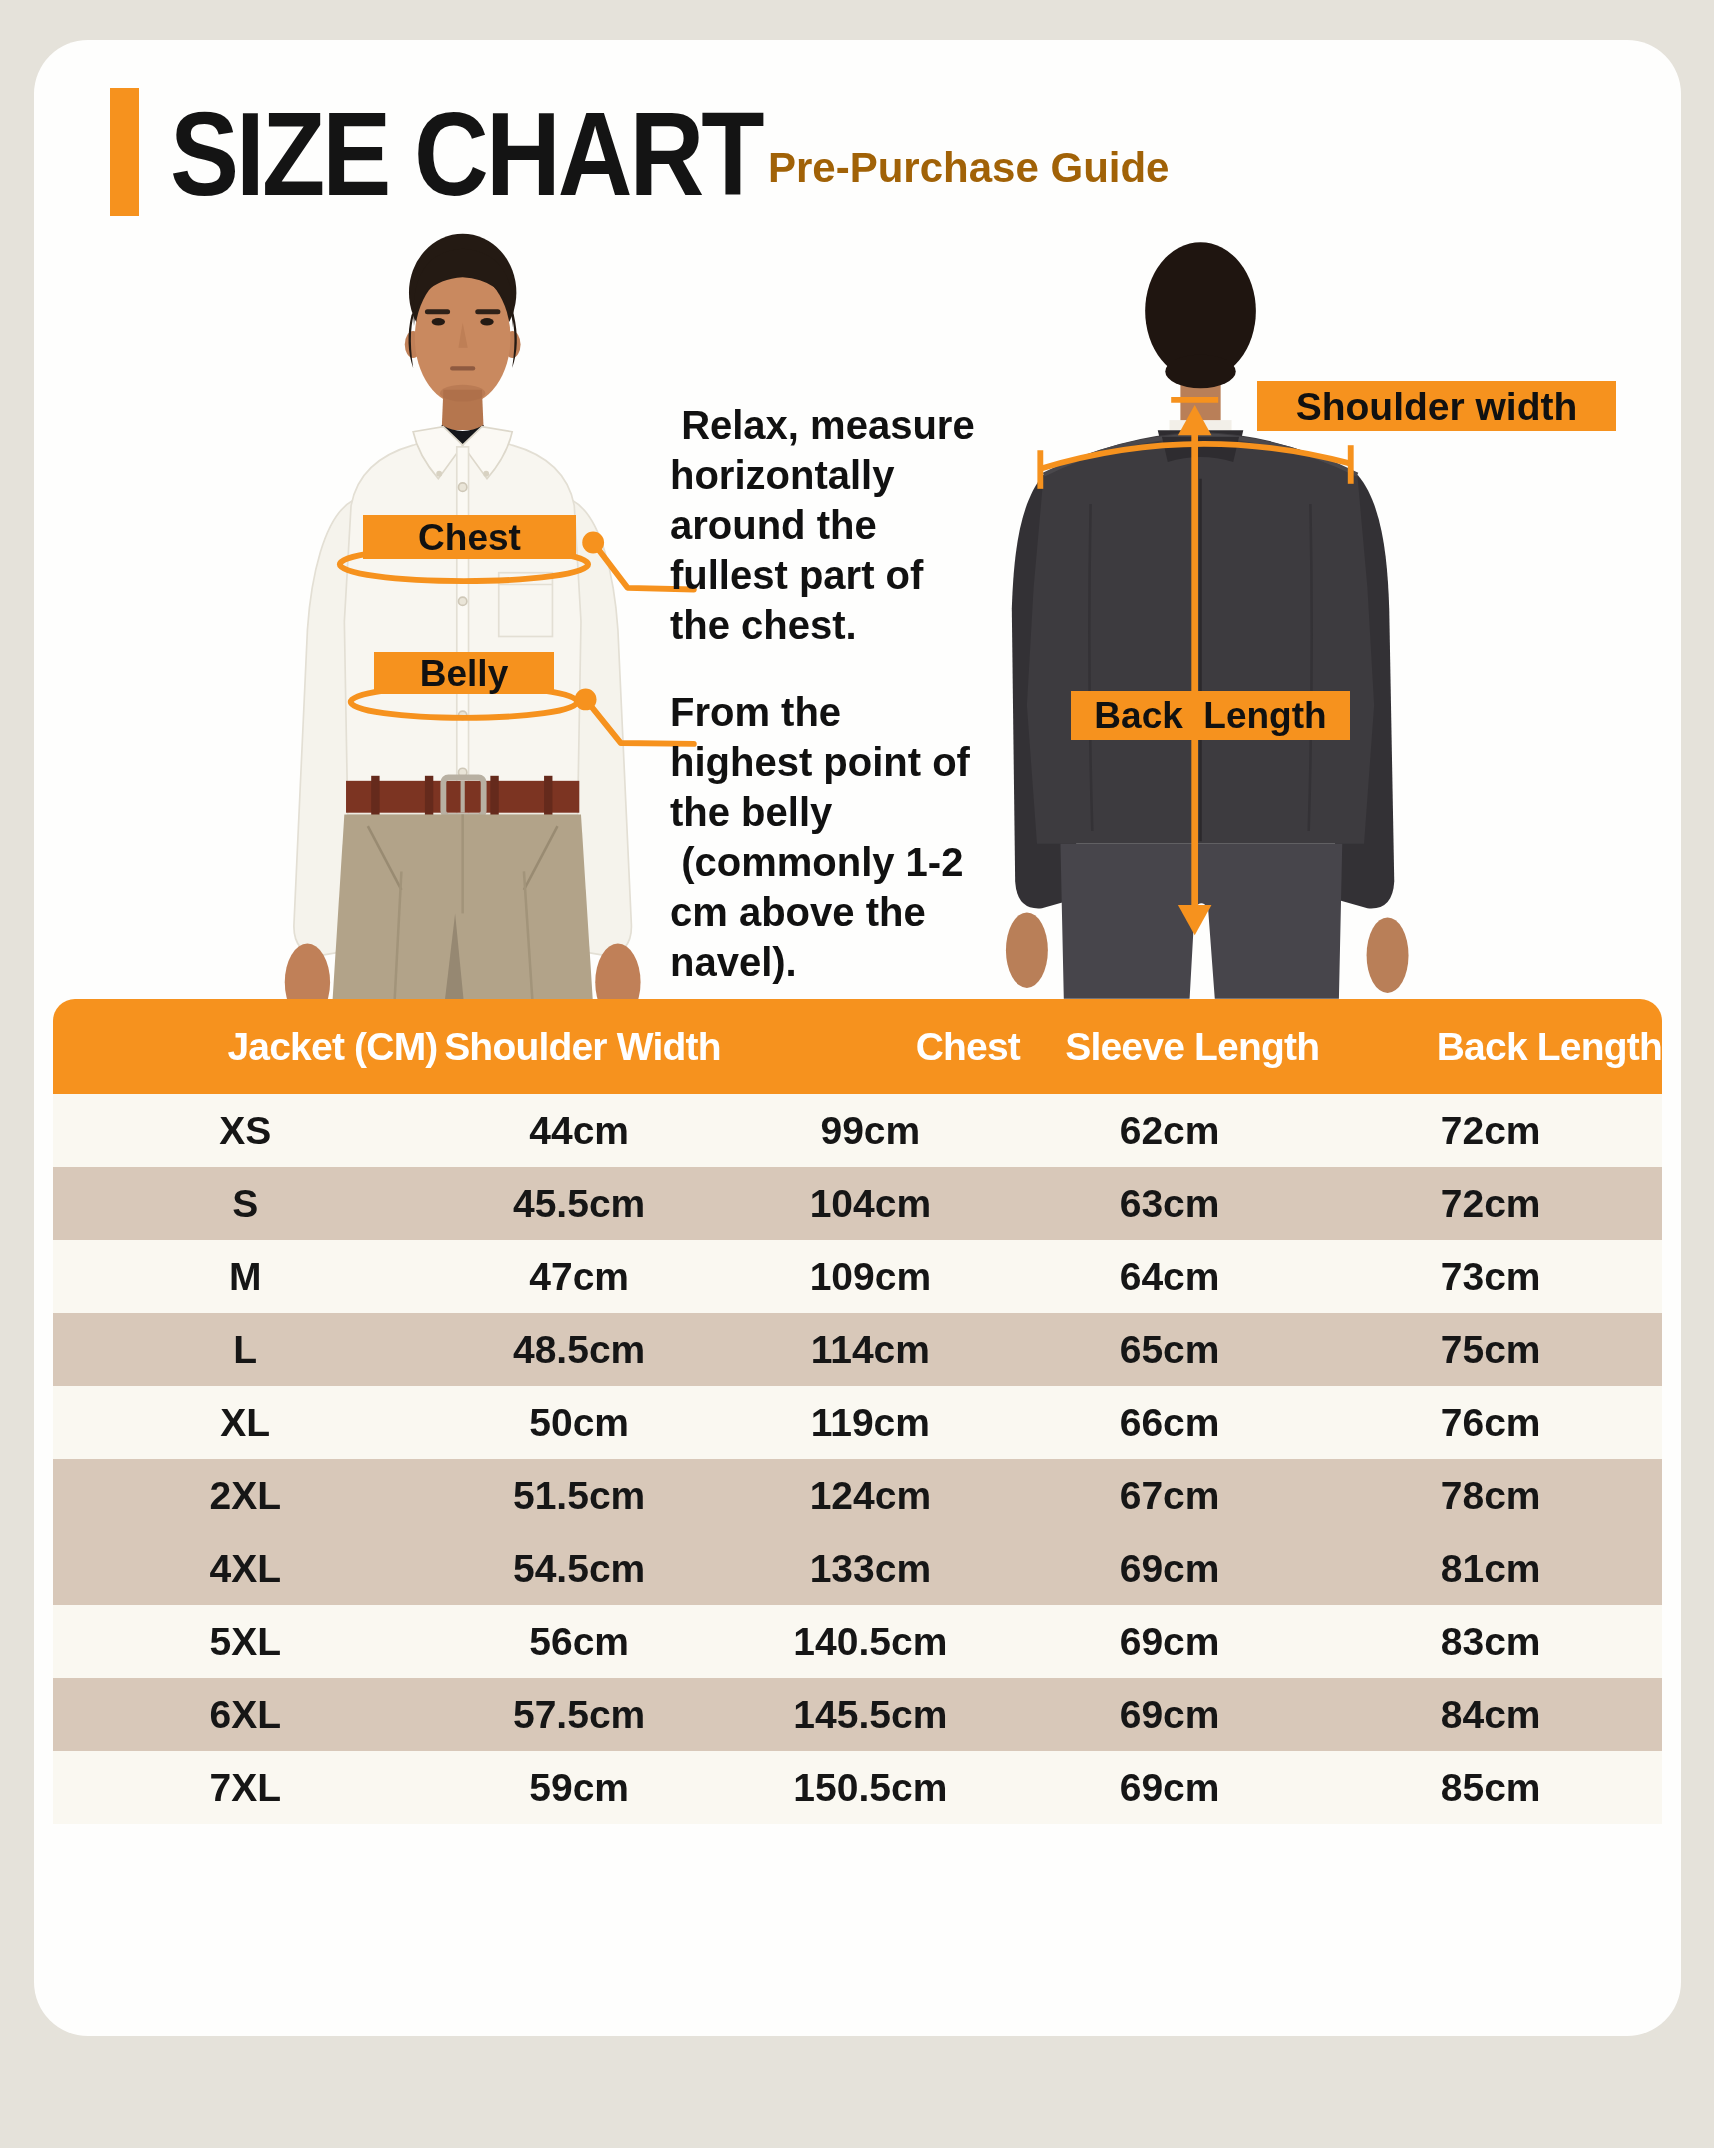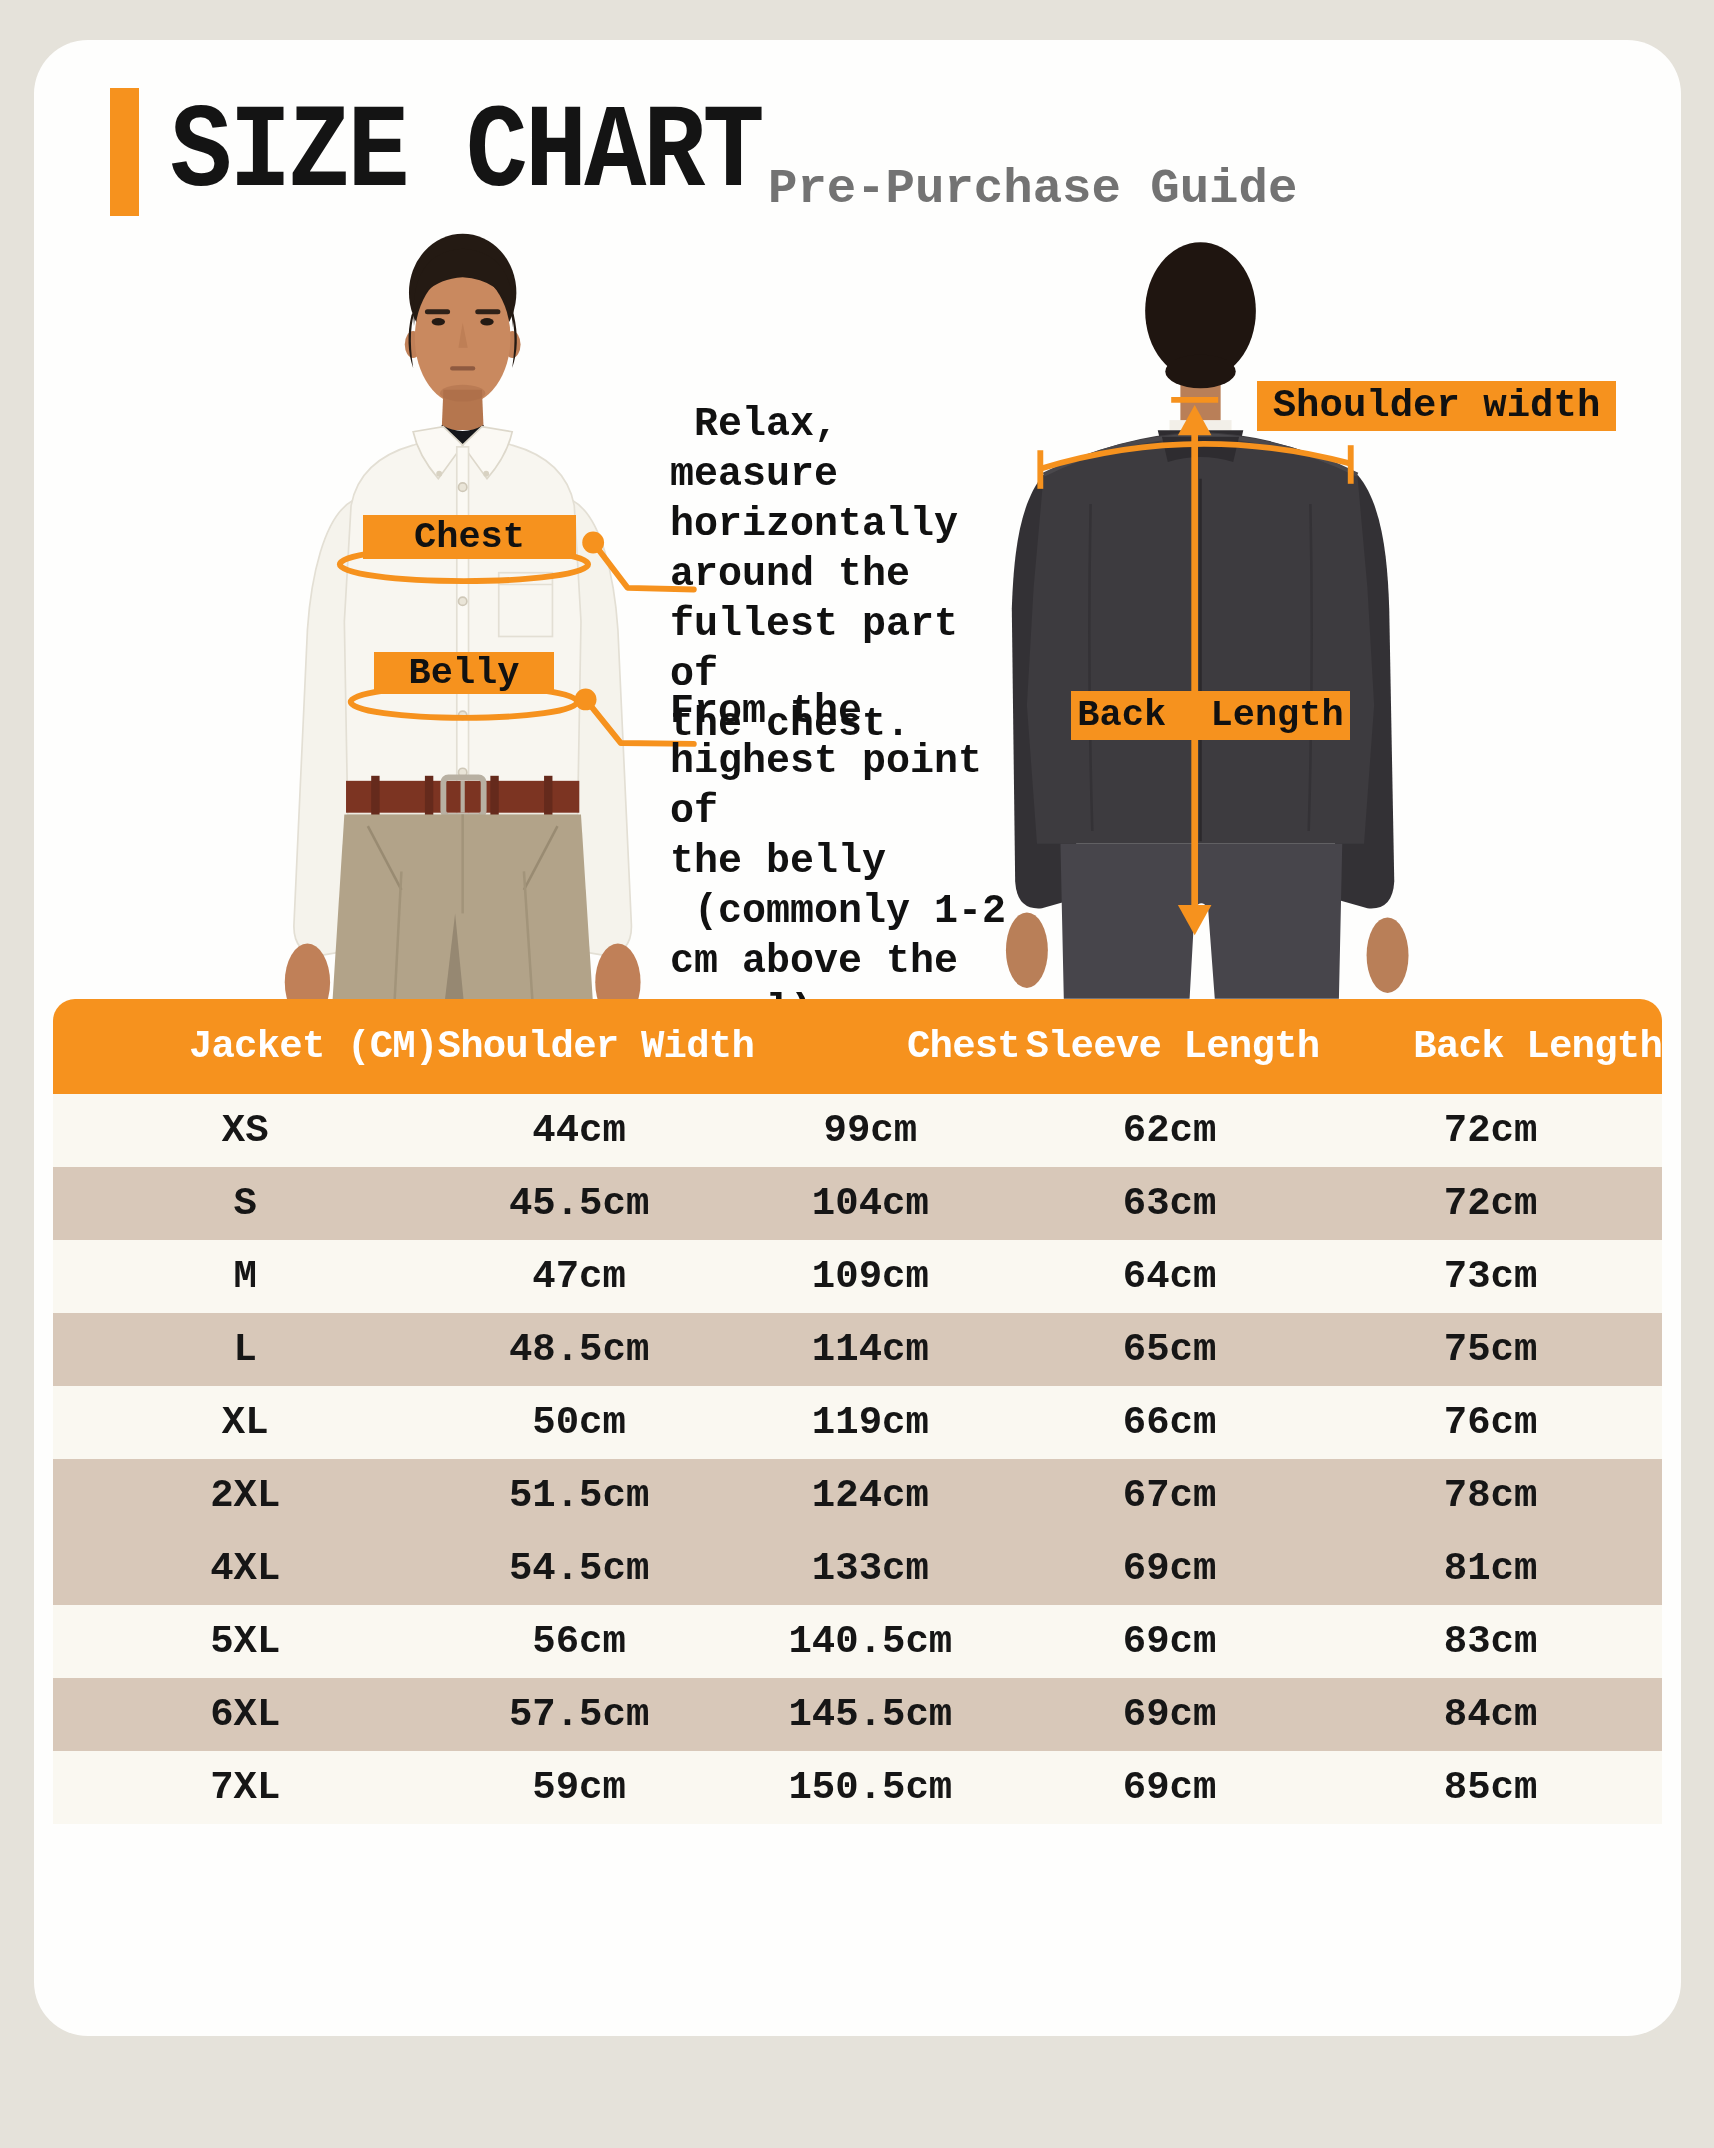--- a/index.html
+++ b/index.html
@@ -7,27 +7,27 @@
     --page-bg:#E5E2DA;
     --card-bg:#FEFEFD;
     --row-cream:#FAF8F1;
     --row-beige:#D8C8B9;
     --text:#161616;
     --header-text:#FFFFFF;
   }
   *{margin:0;padding:0;box-sizing:border-box;}
   html,body{background:var(--page-bg);}
   body{font-family:"Liberation Sans","DejaVu Sans",sans-serif;color:var(--text);}
-  #page{position:relative;width:1714px;height:2128px;background:var(--page-bg);overflow:hidden;font-family:Liberation Mono, monospace;}
+  #page{position:relative;width:1714px;height:2128px;background:var(--page-bg);overflow:hidden;}
   .abs{position:absolute;}
   .card{left:34px;top:40px;width:1647px;height:1996px;background:var(--card-bg);border-radius:54px;}
   .accent-bar{left:110px;top:88px;width:29px;height:128px;background:var(--accent);}
   .page-title{left:170px;top:94px;font-size:119px;font-weight:900;letter-spacing:-3.4px;line-height:1;
     color:#141414;transform:scaleX(0.87);transform-origin:left top;white-space:nowrap;}
-  .page-subtitle{left:768px;top:161px;font-size:49px;font-weight:700;color:#737373;white-space:nowrap;}
+  .page-subtitle{left:768px;top:144px;font-size:42px;font-weight:700;color:#a16207;white-space:nowrap;}
   .fig{left:0;top:0;}
   .overlay{left:0;top:227px;width:1714px;height:772px;pointer-events:none;}
   .olabel{background:var(--accent);color:#111;font-weight:700;display:flex;align-items:center;justify-content:center;line-height:1;}
   .olabel.chest{left:363px;top:515px;width:213px;height:44px;font-size:37px;}
   .olabel.belly{left:374px;top:652px;width:180px;height:42px;font-size:37px;}
   .olabel.shoulder{left:1257px;top:381px;width:359px;height:50px;font-size:39px;}
   .olabel.backlen{left:1071px;top:691px;width:279px;height:49px;font-size:37px;white-space:pre;}
   .note{font-weight:700;color:#111;white-space:pre-wrap;font-size:40px;line-height:50px;margin-top:48px;}
   .note.chest-note{left:670px;top:352px;width:352px;}
   .note.belly-note{left:670px;top:639px;width:369px;}

